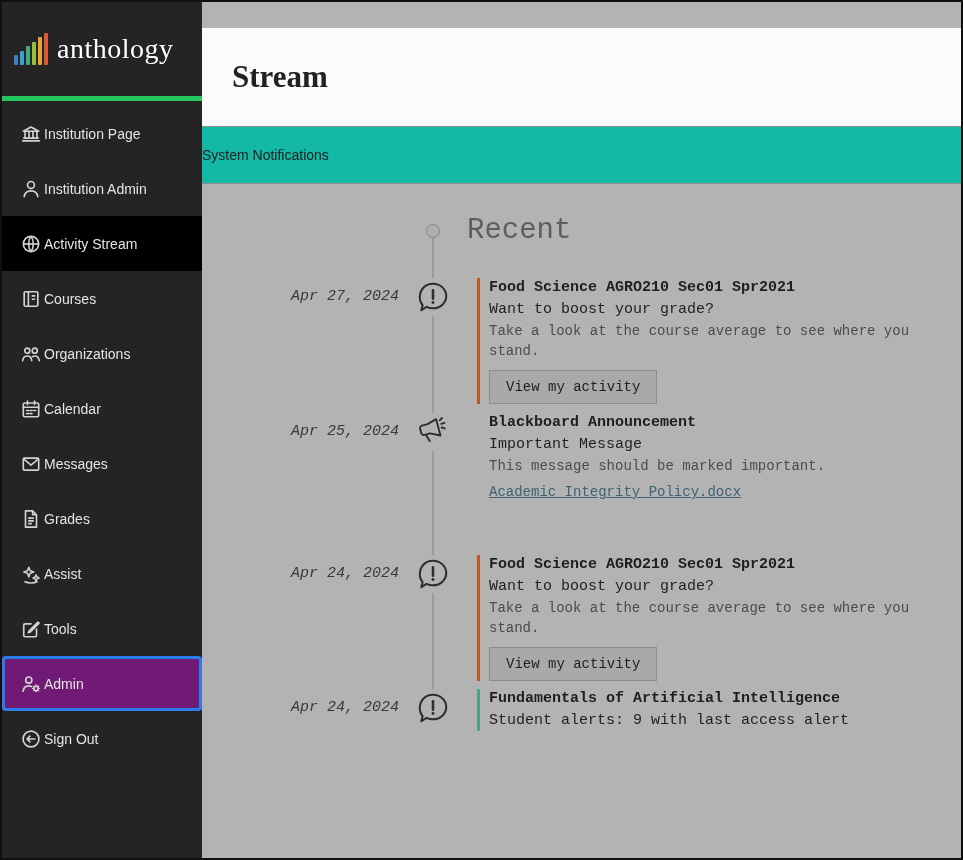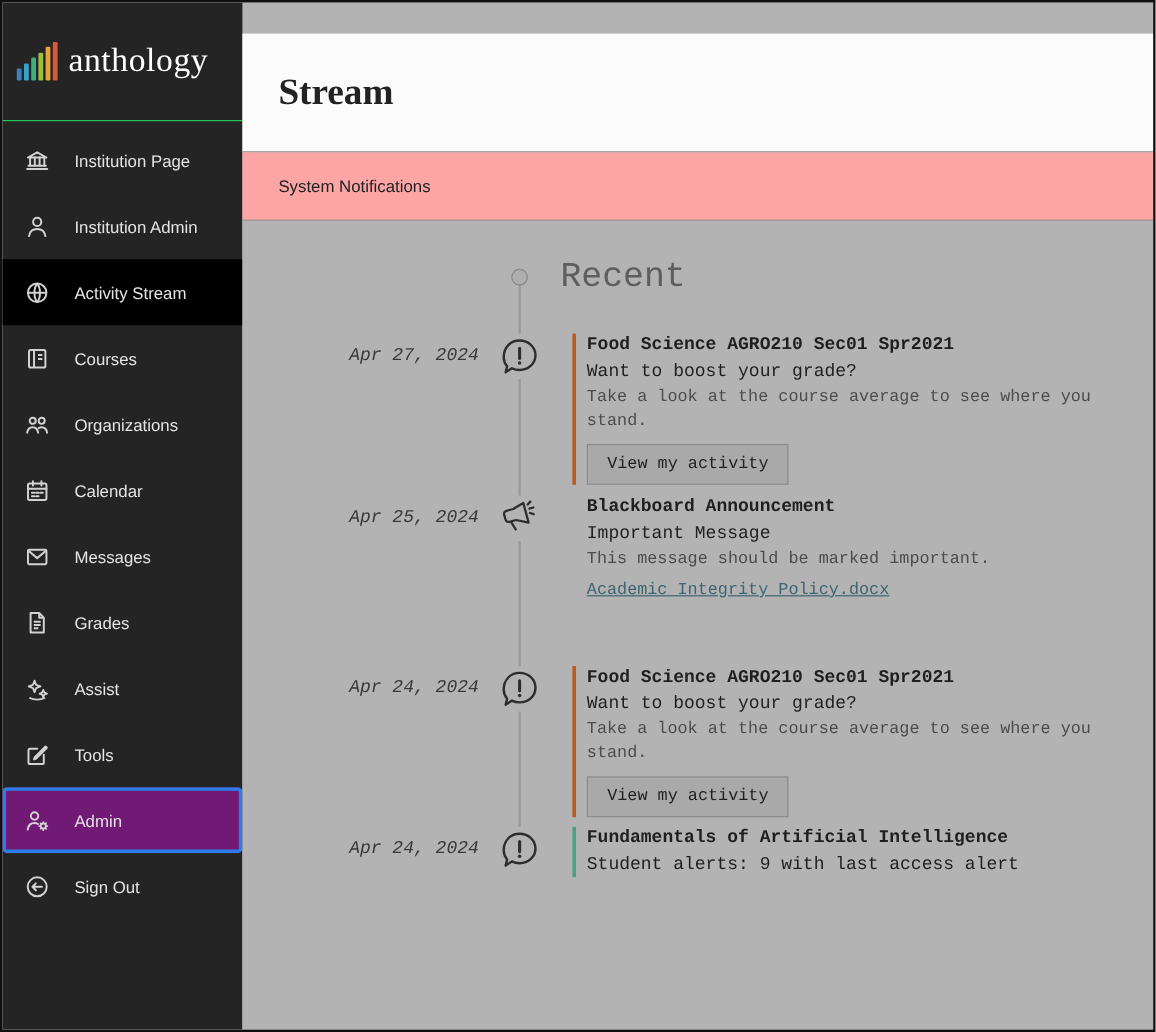--- a/index.html
+++ b/index.html
@@ -8,50 +8,50 @@
     position:relative; width:963px; height:860px;
     border:2px solid #101010; overflow:hidden;
     display:flex; background:#b3b3b3;
     font-family:"Liberation Sans", sans-serif;
   }
 
   
   .sidebar { width:200px; flex:none; background:#242424; display:flex; flex-direction:column; }
   .logo {
     height:99px; flex:none; display:flex; align-items:center; gap:9px;
-    padding:0 12px; border-bottom:1px solid #22c55e; cursor:pointer;
+    padding:0 12px; border-bottom:5px solid #22c55e; cursor:pointer;
   }
   .logo-bars { display:flex; align-items:flex-end; gap:2px; height:32px; }
   .logo-bars i { display:block; width:4px; border-radius:1px; }
   .logo-text { font-family:"Liberation Serif", serif; color:#ffffff; font-size:28px; letter-spacing:0.5px; }
 
   .menu { padding-top:5px; display:flex; flex-direction:column; }
   .menu-item {
-    height:55px; display:flex; align-items:center; gap:20px;
+    height:55px; display:flex; align-items:center; gap:2px;
     padding-left:18px; color:#e4e4e4; font-size:14px; cursor:pointer;
   }
   .menu-item .mi-icon { width:22px; height:22px; color:#d2d2d2; display:flex; align-items:center; justify-content:center; }
   .menu-item .mi-icon svg { width:22px; height:22px; display:block; }
   .menu-item.active { background:#000000; }
   .menu-item.focused {
     background:#701a75;
     box-shadow: inset 0 0 0 3px var(--focus-blue, #2b7de9);
     border-radius:4px;
   }
 
   
   .main { flex:1; min-width:0; display:flex; flex-direction:column;margin-top:26px; }
   .page-header {
     height:99px; flex:none; background:#fbfbfb; border-bottom:1px solid #8f8f8f;
     display:flex; align-items:center; padding-left:30px;
   }
   .page-header h1 { margin:0; font-family:"Liberation Serif", serif; font-weight:600; font-size:31px; color:#222222; }
   .subbar {
-    height:57px; flex:none; background:#fca5a5; border-bottom:1px solid #8f8f8f;
-    display:flex; align-items:center; padding-left:30px;
+    height:57px; flex:none; background:#14b8a6; border-bottom:1px solid #8f8f8f;
+    display:flex; align-items:center; 
   }
   .subtab { font-size:14px; color:#222222; cursor:pointer; }
 
   .content { flex:1; position:relative; background:#b3b3b3;font-family:Liberation Mono, monospace; }
 
   
   .tl-line { position:absolute; left:230px; top:47px; width:2px; height:476px; background:#9a9a9a; }
   .tl-dot {
     position:absolute; left:224px; top:40px; width:14px; height:14px; border-radius:50%;
     background:#aeaeae; border:1px solid #898989;

